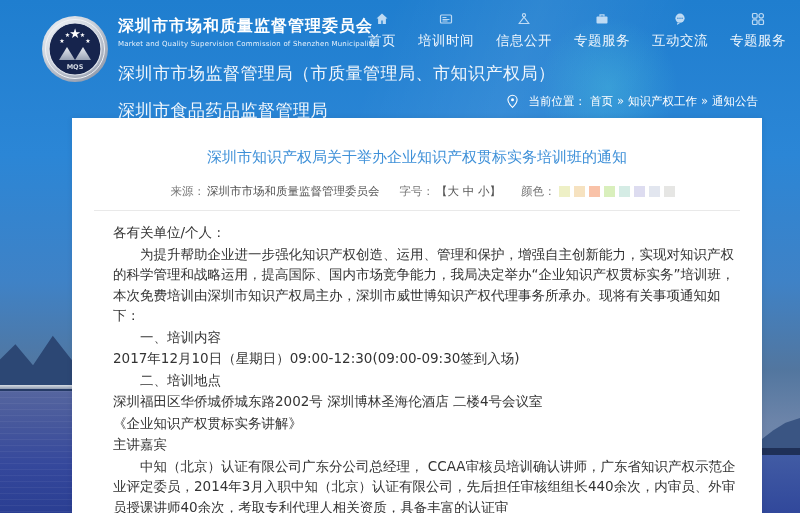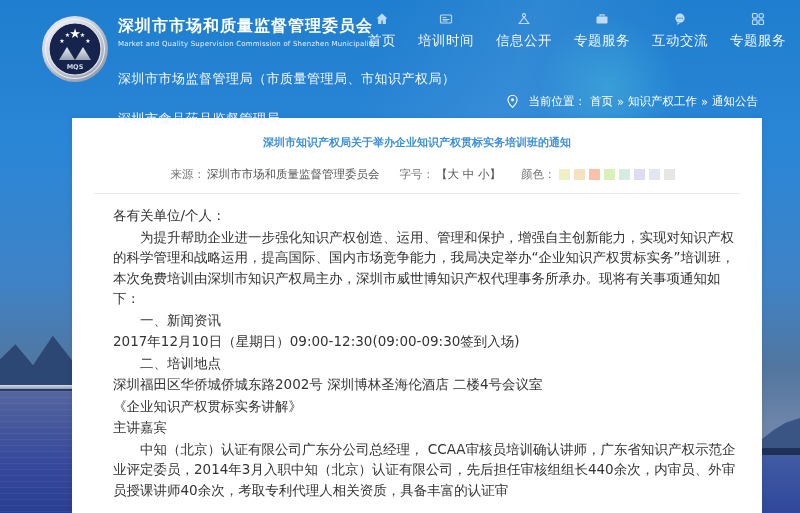--- a/index.html
+++ b/index.html
@@ -30,37 +30,37 @@
   .water-left,.water-right{box-shadow:inset 0 0 0 9999px rgba(255,255,255,0);}
   .wave-tex{position:absolute;left:0;top:391px;width:72px;height:122px;
       background:repeating-linear-gradient(180deg,rgba(255,255,255,.05) 0 1px,rgba(0,0,0,0) 1px 6px);}
 
   
   .hdr{position:absolute;left:0;top:0;width:800px;height:118px;z-index:3;color:#fff;}
   .logo{position:absolute;left:40px;top:14px;width:70px;height:70px;}
   .org{position:absolute;left:118px;top:16px;}
   .org-title{font-size:16px;font-weight:bold;letter-spacing:1px;color:#fff;}
   .org-en{font-size:7px;font-weight:normal;color:#e8f2fb;margin-top:3px;letter-spacing:.2px;}
-  .org-sub{font-size:13px;color:#f2f7fc;margin-top:22px;letter-spacing:.5px;}
+  .org-sub{font-size:17px;color:#f2f7fc;margin-top:14px;letter-spacing:.5px;}
 
   .nav{position:absolute;right:14px;top:12px;display:flex;gap:22px;}
   .nav-item{display:flex;flex-direction:column;align-items:center;gap:6px;cursor:pointer;text-decoration:none;}
   .nav-icon{width:14px;height:14px;opacity:.85;display:block;}
   .nav-label{font-size:13.5px;color:#eef5fc;letter-spacing:.5px;}
 
-  .crumb{position:absolute;right:42px;top:94px;z-index:3;display:flex;align-items:flex-end;gap:4px;
+  .crumb{position:absolute;right:42px;top:94px;z-index:3;display:flex;align-items:flex-start;gap:4px;
          font-size:11.5px;color:#fff;}
   .crumb a{color:#fff;text-decoration:none;cursor:pointer;}
   .crumb .sep{opacity:.9;}
   .pin{width:15px;height:15px;margin-right:4px;}
 
   
   .panel{position:absolute;left:72px;top:118px;width:690px;height:600px;background:#fff;z-index:2;
          box-shadow:0 0 6px rgba(0,0,0,.08);}
-  .article-title{margin:17px 30px 0;text-align:center;font-size:11px;font-weight:bold;color:#3e90d8;}
+  .article-title{margin:30px 30px 0;text-align:center;font-size:15px;font-weight:normal;color:#3e90d8;}
   .meta{display:flex;justify-content:center;align-items:center;margin-top:17px;font-size:11.5px;color:#666;padding-left:12px;}
   .meta-group{display:flex;align-items:center;margin:0 10px;}
   .meta-label{color:#777;}
   .meta-value{color:#555;margin-left:2px;}
   .fontsize{cursor:pointer;}
   .swatches{display:flex;gap:4px;margin-left:4px;}
   .swatch{width:11px;height:11px;display:inline-block;cursor:pointer;}
   .rule{border:none;border-top:1px solid #e9e9e9;margin:11px 22px 0;}
   .body{padding:11px 8px 0 25px;font-size:13.5px;color:#333;}
   .body p{margin:0 16px 1px;line-height:20.5px;}
@@ -203,21 +203,21 @@
           <span class="swatch" style="background: rgb(230, 230, 228);"></span>
         </span>
       </span>
     </div>
 
     <hr class="rule">
 
     <div class="body">
       <p>各有关单位/个人：</p>
       <p class="indent">为提升帮助企业进一步强化知识产权创造、运用、管理和保护，增强自主创新能力，实现对知识产权的科学管理和战略运用，提高国际、国内市场竞争能力，我局决定举办“企业知识产权贯标实务”培训班，本次免费培训由深圳市知识产权局主办，深圳市威世博知识产权代理事务所承办。现将有关事项通知如下：</p>
-      <p class="indent">一、新闻资讯</p>
+      <p class="indent">一、培训内容</p>
       <p>2017年12月10日（星期日）09:00-12:30(09:00-09:30签到入场)</p>
       <p class="indent">二、培训地点</p>
       <p>深圳福田区华侨城侨城东路2002号 深圳博林圣海伦酒店 二楼4号会议室</p>
       <p>《企业知识产权贯标实务讲解》</p>
       <p>主讲嘉宾</p>
       <p class="indent">中知（北京）认证有限公司广东分公司总经理， CCAA审核员培训确认讲师，广东省知识产权示范企业评定委员，2014年3月入职中知（北京）认证有限公司，先后担任审核组组长440余次，内审员、外审员授课讲师40余次，考取专利代理人相关资质，具备丰富的认证审</p>
     </div>
   </main>
 </div>
 

